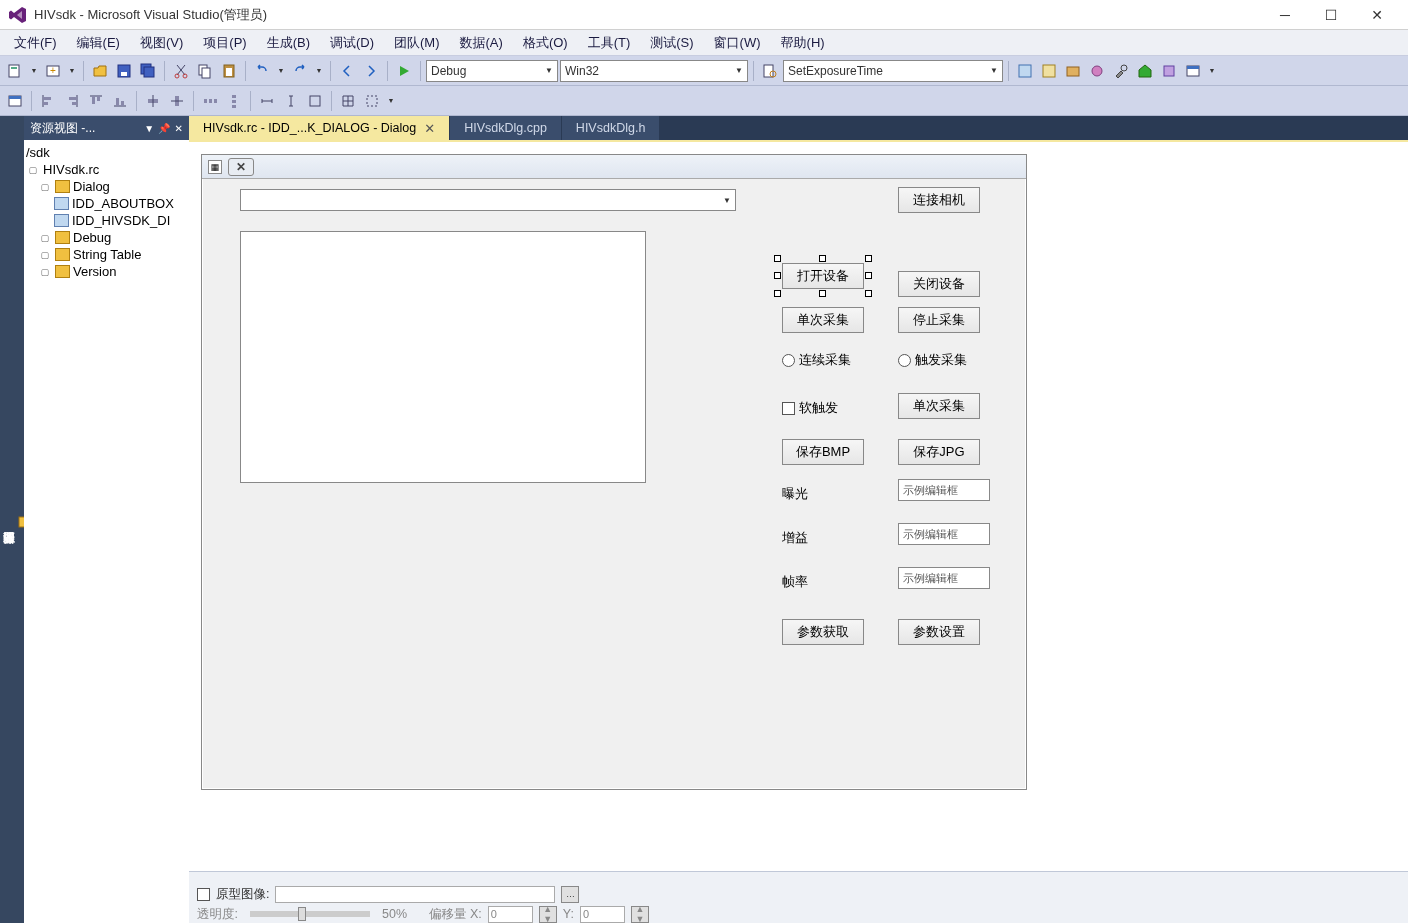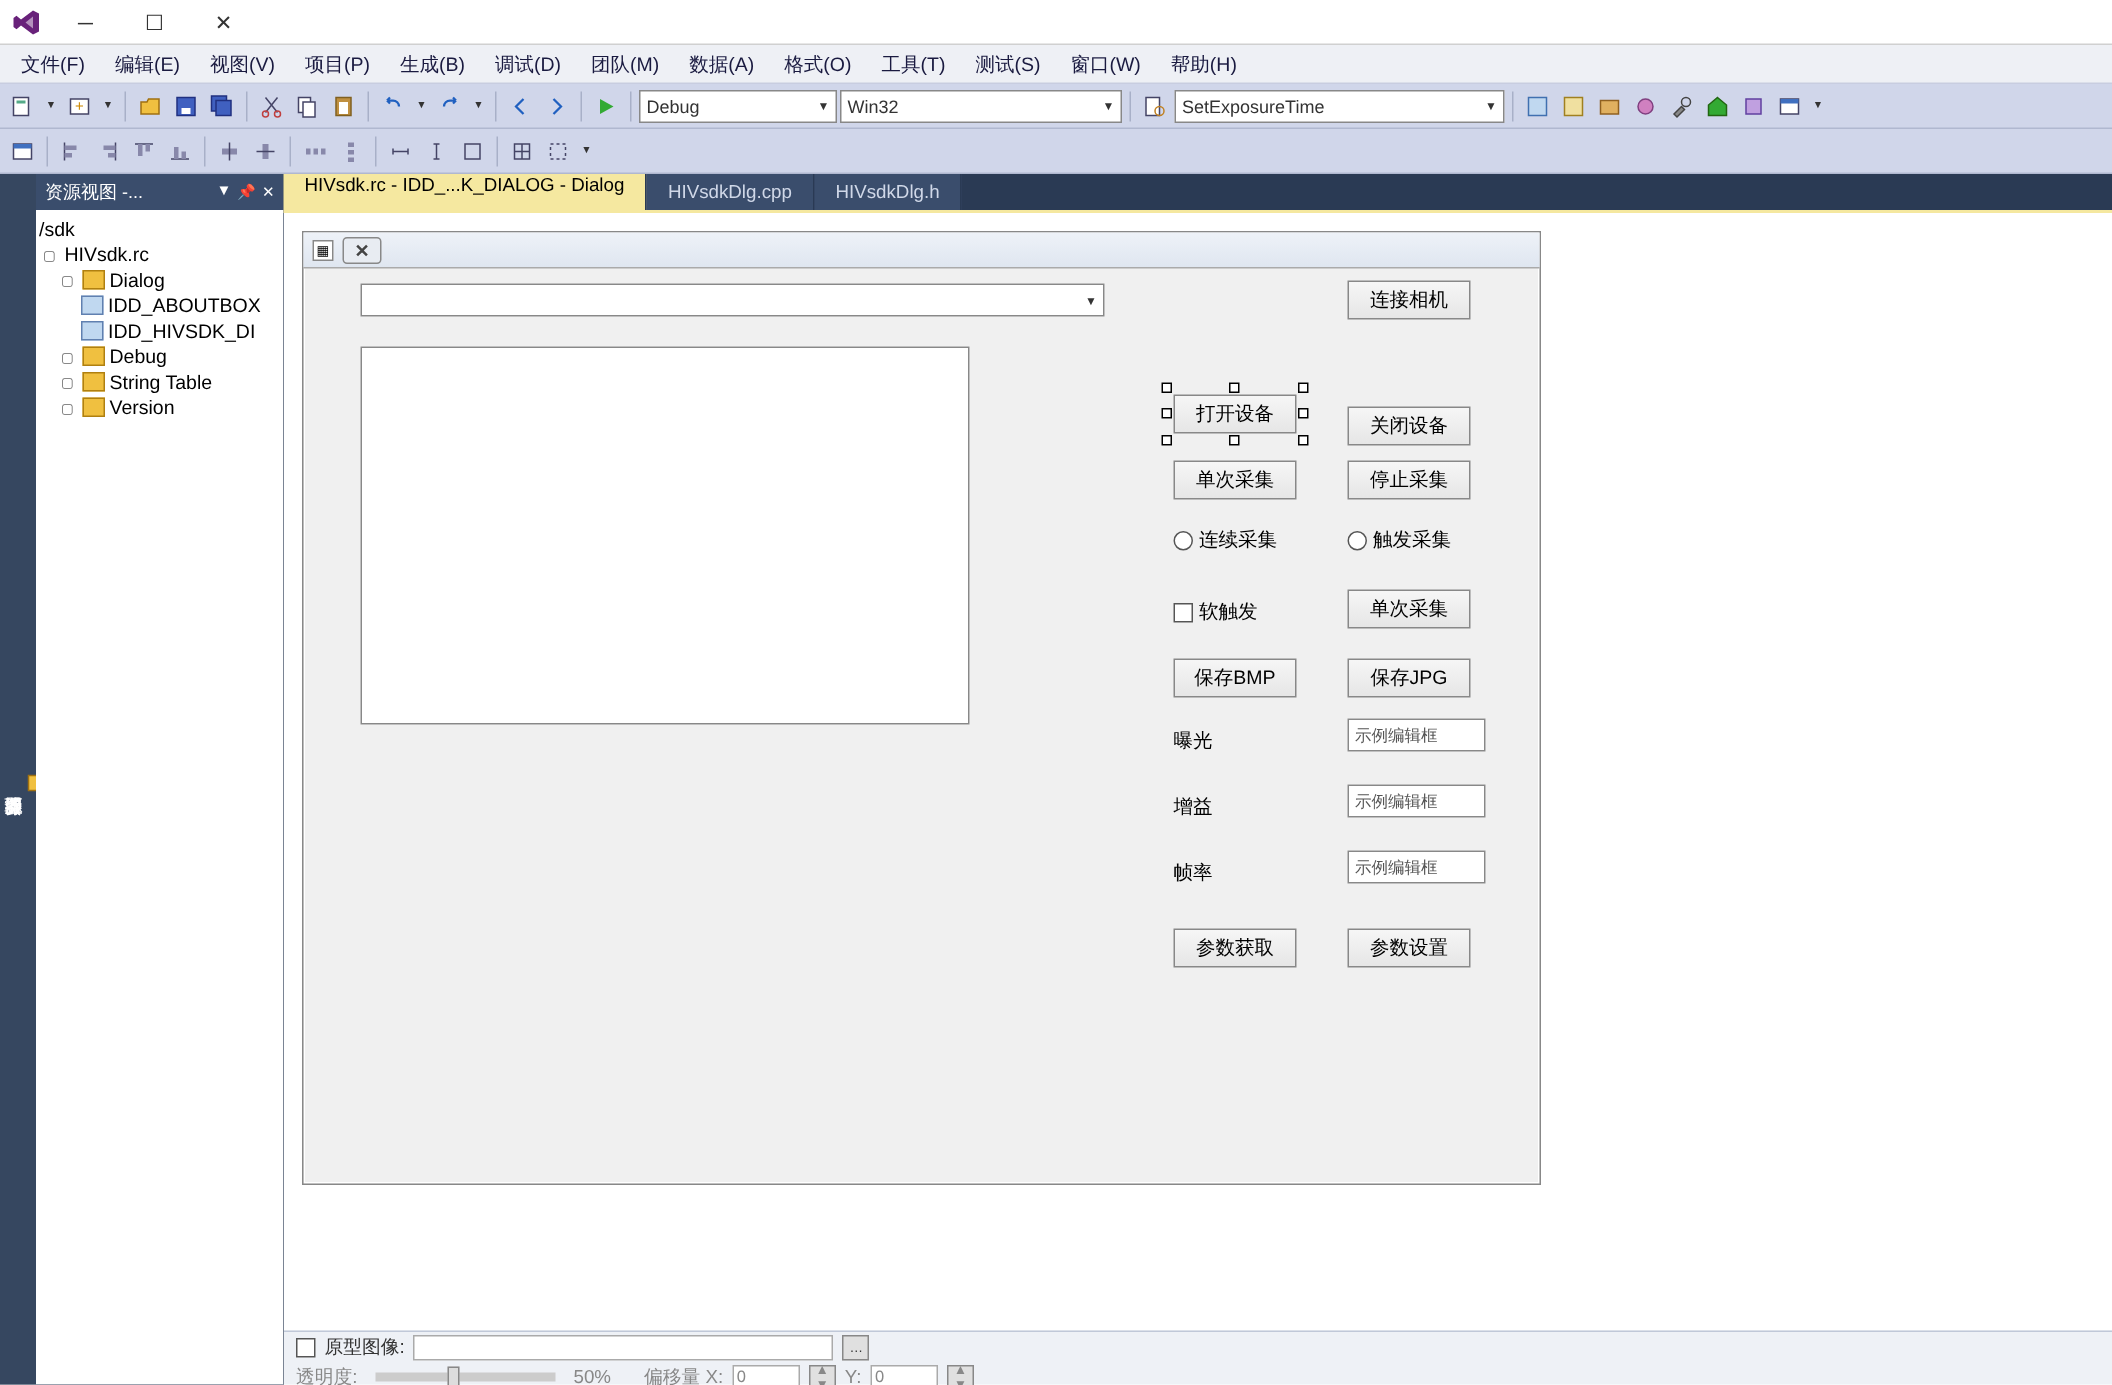--- a/index.html
+++ b/index.html
@@ -35,21 +35,21 @@
 .ptree .ind1 { padding-left: 12px; }
 .ptree .ind2 { padding-left: 28px; }
 .ptree .fold { width: 14px; height: 14px; margin-right: 3px; display: inline-flex; align-items: center; justify-content: center; font-size: 9px; color: #666; }
 .ptree .icn { width: 15px; height: 13px; margin-right: 3px; display: inline-flex; background: #f0c040; border: 1px solid #b08010; }
 .ptree .icn.dlg { background: #c0d8f0; border-color: #6080b0; }
 
 
 .editor { flex: 1; background: #2a3a54; display: flex; flex-direction: column; }
 .tabstrip { height: 24px; background: #2a3a54; display: flex; align-items: stretch; }
 .tab { padding: 0 14px; display: flex; align-items: center; font-size: 12.5px; color: #d0d8e8; background: #3a4d6c; border-right: 1px solid #2a3a54; gap: 8px; }
-.tab.active { background: #f5e8a0; color: #000; flex-direction: column; }
+.tab.active { background: #f5e8a0; color: #000; }
 .tab .x { font-size: 13px; color: #555; }
 .editorbody { flex: 1; background: #fff; border-top: 2px solid #f5e8a0; position: relative; overflow: auto; }
 
 
 .dlgframe { position: absolute; left: 12px; top: 12px; width: 826px; height: 636px; background: #f0f0f0; border: 1px solid #888; box-shadow: inset 0 0 0 1px #fff; }
 .dlgtitle { height: 24px; background: linear-gradient(#eef2f8, #dfe6f0); display: flex; align-items: center; padding: 0 6px; border-bottom: 1px solid #aaa; }
 .dlgtitle .dic { width: 14px; height: 14px; margin-right: 6px; border: 1px solid #888; background: #fff; display: flex; align-items: center; justify-content: center; font-size: 9px; }
 .dlgtitle .dt { flex: 1; color: #888; font-size: 13px; }
 .dlgtitle .dclose { width: 26px; height: 18px; background: #e8ecf2; border: 1px solid #888; border-radius: 3px; display: flex; align-items: center; justify-content: center; font-size: 12px; color: #444; font-weight: bold; }
 .dlgbody { position: relative; height: calc(100% - 24px); }
@@ -61,21 +61,21 @@
 .dstatic { display: flex; align-items: center; font-size: 13px; color: #000; }
 .dcheck { display: flex; align-items: center; gap: 4px; font-size: 13px; }
 .dcheck .box { width: 13px; height: 13px; border: 1px solid #555; background: #fff; }
 .dradio { display: flex; align-items: center; gap: 4px; font-size: 13px; }
 .dradio .circ { width: 13px; height: 13px; border: 1px solid #555; border-radius: 50%; background: #fff; }
 .preview { background: #fff; border: 1px solid #888; }
 .selgrips { position: absolute; pointer-events: none; }
 .selgrips .g { position: absolute; width: 7px; height: 7px; background: #fff; border: 1px solid #000; }
 
 
-.editbottom { position: absolute; left: 0; bottom: 0; right: 0; height: 36px; background: #eef1f6; border-top: 1px solid #c0c8d8; padding: 0 8px; font-size: 12.5px; color: #333; }
+.editbottom { position: absolute; left: 0; bottom: 0; right: 0; height: 52px; background: #eef1f6; border-top: 1px solid #c0c8d8; padding: 12px 8px; font-size: 12.5px; color: #333; }
 .editbottom .row { display: flex; align-items: center; gap: 6px; height: 20px; }
 .editbottom .row2 { color: #888; }
 .editbottom .chk { width: 13px; height: 13px; border: 1px solid #555; background: #fff; }
 .editbottom .tinp { width: 280px; height: 17px; background: #fff; border: 1px solid #aaa; }
 .editbottom .small { width: 45px; height: 17px; background: #fff; border: 1px solid #aaa; font-size: 11px; padding: 0 2px; display: flex; align-items: center; }
 .editbottom .slider { width: 120px; height: 6px; background: #ccc; position: relative; margin: 0 6px; }
 .editbottom .slider .th { position: absolute; left: 48px; top: -4px; width: 8px; height: 14px; background: #ddd; border: 1px solid #888; }
 .editbottom .btn { width: 18px; height: 17px; background: #e0e0e0; border: 1px solid #888; font-size: 9px; display: flex; align-items: center; justify-content: center; }
 
 svg { display: block; }
@@ -83,20 +83,21 @@
 </head>
 <body>
 
 <div class="titlebar">
   <span class="vs-icon">
     <svg viewBox="0 0 20 20">
         <path fill="#68217a" d="M14 2l4 2v12l-4 2-8-6-3 2.5L1 13V7l2-1.5L6 8l8-6z"></path>
         <path fill="#fff" d="M14 6v8l-5-4z" opacity="0.5"></path>
       </svg>
   </span>
+  <span class="title">HIVsdk - Microsoft Visual Studio(管理员)</span>
   <div class="winctl">
     <div class="winbtn">─</div>
     <div class="winbtn">☐</div>
     <div class="winbtn">✕</div>
   </div>
 </div>
 
 <div class="menubar">
   <div class="mitem">文件(F)</div>
   <div class="mitem">编辑(E)</div>

